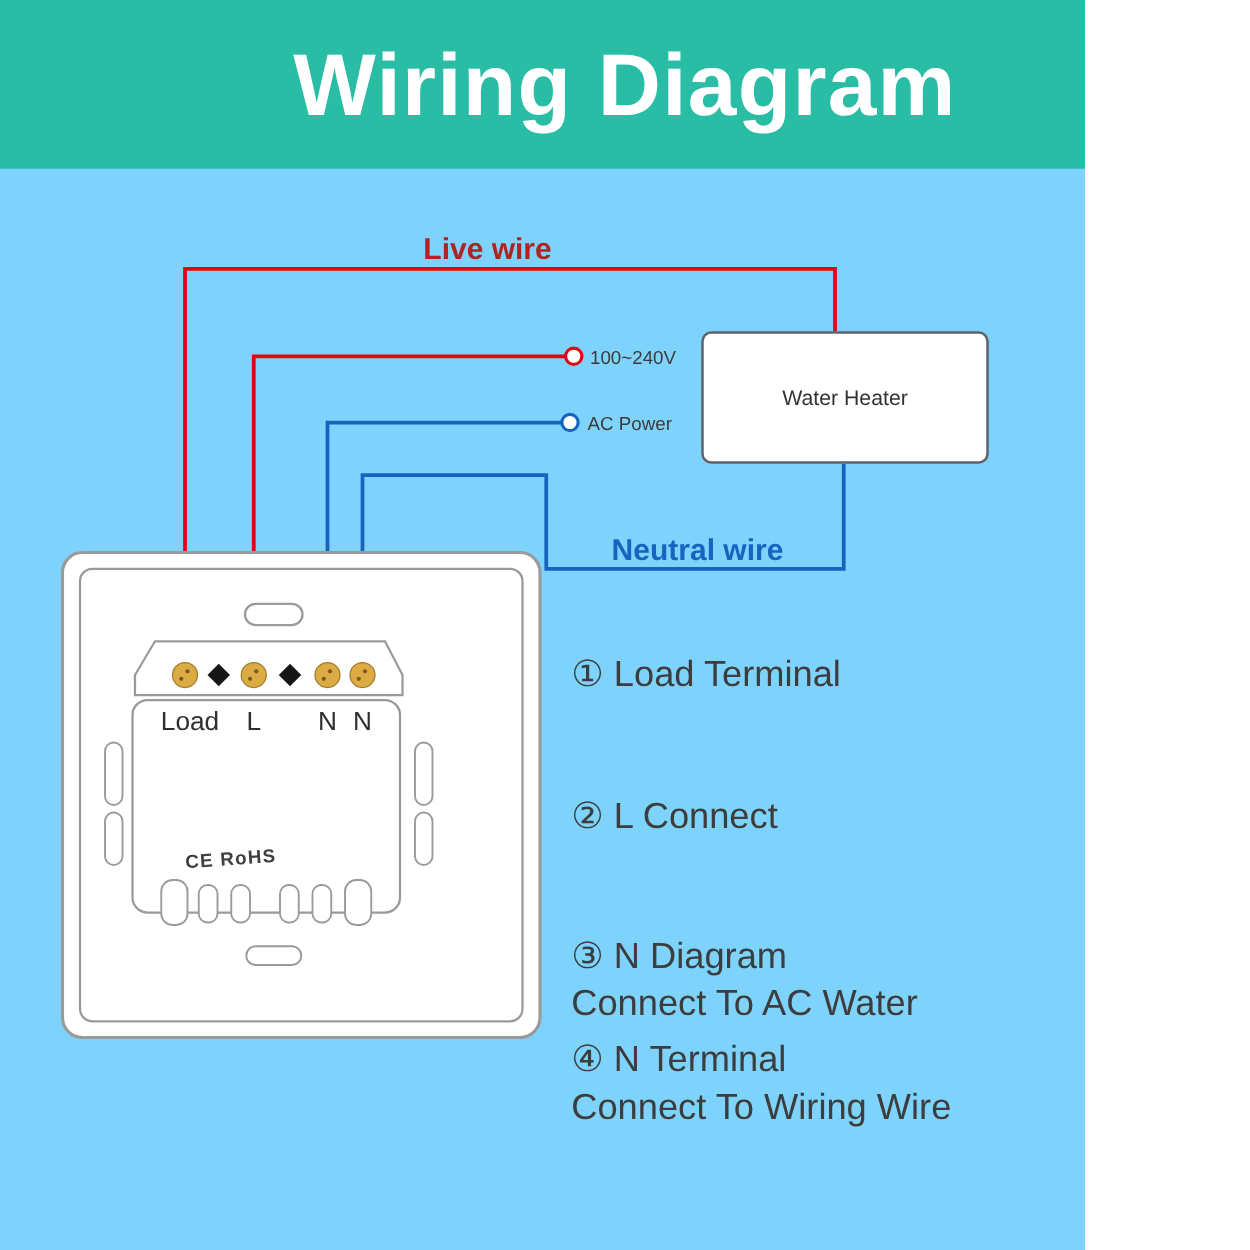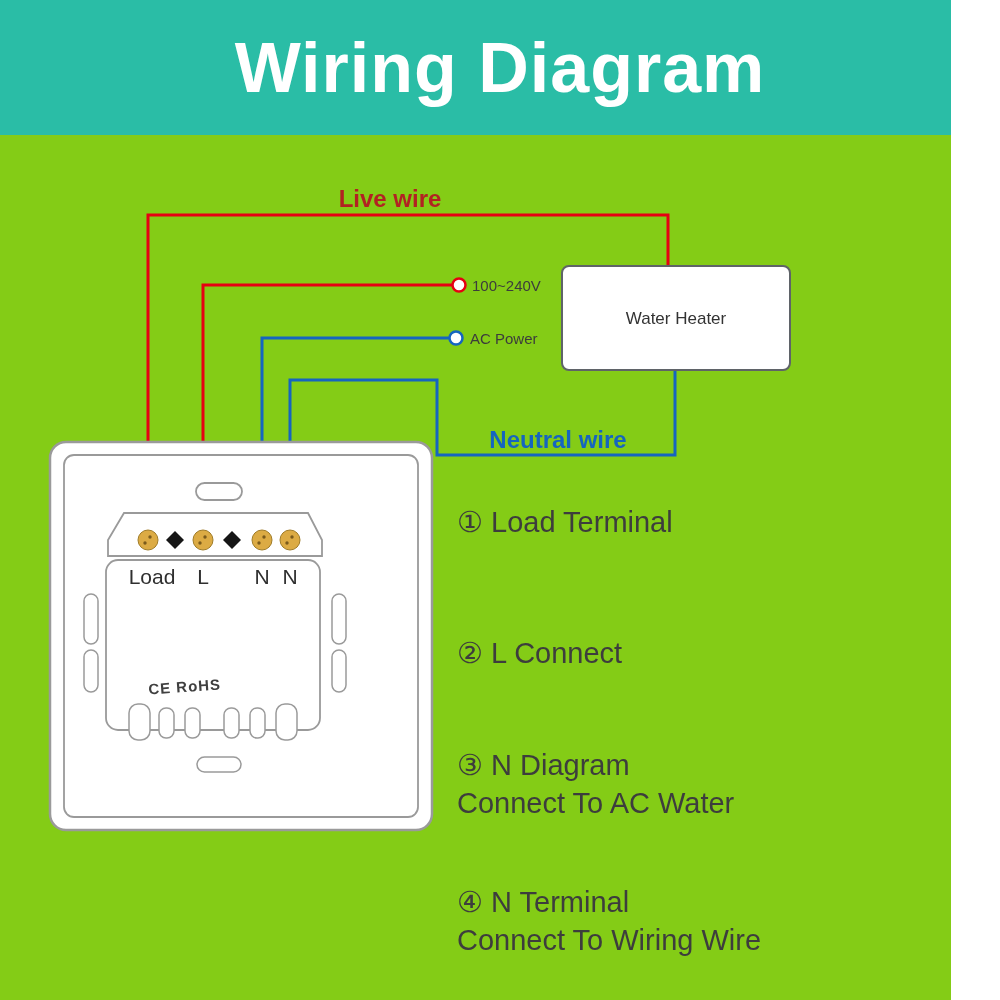--- a/index.html
+++ b/index.html
@@ -1,16 +1,16 @@
 <!DOCTYPE html>
 <html><head>
 <meta charset="utf-8">
 <style>
   html,body{margin:0;padding:0;background:#fff;}
-  .page{position:relative;width:951px;height:1000px;background:#84cc16;overflow:hidden;
+  .page{position:relative;width:868px;height:1000px;background:#7dd3fc;overflow:hidden;
         font-family:"Liberation Sans","DejaVu Sans",sans-serif;}
   .banner{position:absolute;left:0;top:0;width:1000px;height:135px;background:#2abda6;
           display:flex;align-items:center;justify-content:center;}
   .banner h1{margin:0;color:#ffffff;font-size:70px;font-weight:700;letter-spacing:1px;}
   .diagram-svg{position:absolute;left:0;top:0;width:1000px;height:1000px;}
   .note{position:absolute;left:457px;width:540px;font-size:29px;line-height:38px;color:#3d3d3d;}
   .note-title{white-space:nowrap;}
   .note-desc{white-space:nowrap;}
   svg text{font-family:"Liberation Sans","DejaVu Sans",sans-serif;}
 </style>
@@ -97,28 +97,28 @@
         <text x="152" y="584" text-anchor="middle">Load</text>
         <text x="203" y="584" text-anchor="middle">L</text>
         <text x="262" y="584" text-anchor="middle">N</text>
         <text x="290" y="584" text-anchor="middle">N</text>
       </g>
 
       <text x="185" y="692" text-anchor="middle" stroke="none" fill="#3f3f3f" font-size="15" font-weight="600" letter-spacing="1" transform="rotate(-4 185 692)">CE RoHS</text>
     </g>
   </svg>
 
-  <div class="note" style="top:503px">
+  <div class="note" style="top:521px">
     <div class="note-title">① Load Terminal</div>
   </div>
   <div class="note" style="top:634px">
     <div class="note-title">② L Connect</div>
   </div>
   <div class="note" style="top:746px">
     <div class="note-title">③ N Diagram</div>
     <div class="note-desc">Connect To AC Water</div>
   </div>
-  <div class="note" style="top:883px">
+  <div class="note" style="top:829px">
     <div class="note-title">④ N Terminal</div>
     <div class="note-desc">Connect To Wiring Wire</div>
   </div>
 
 </div>
 
 </body></html>

